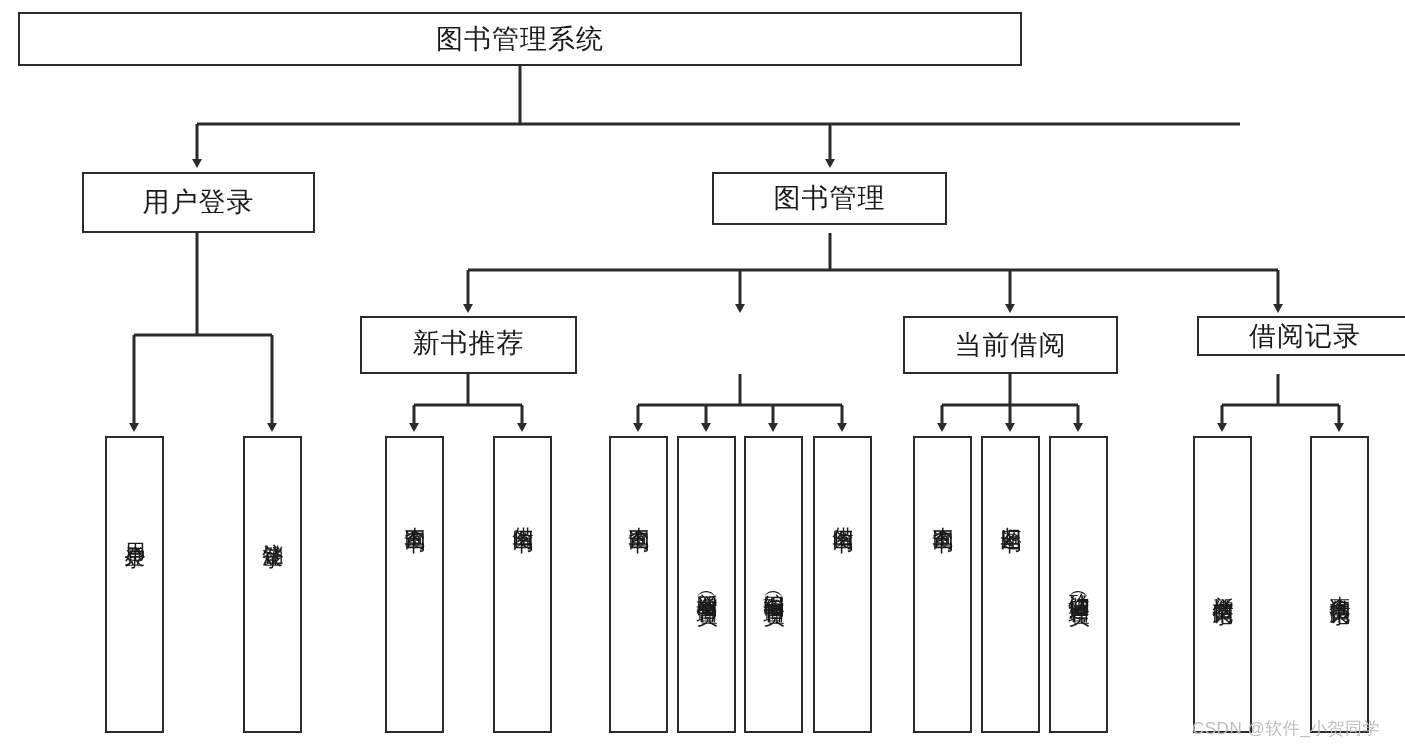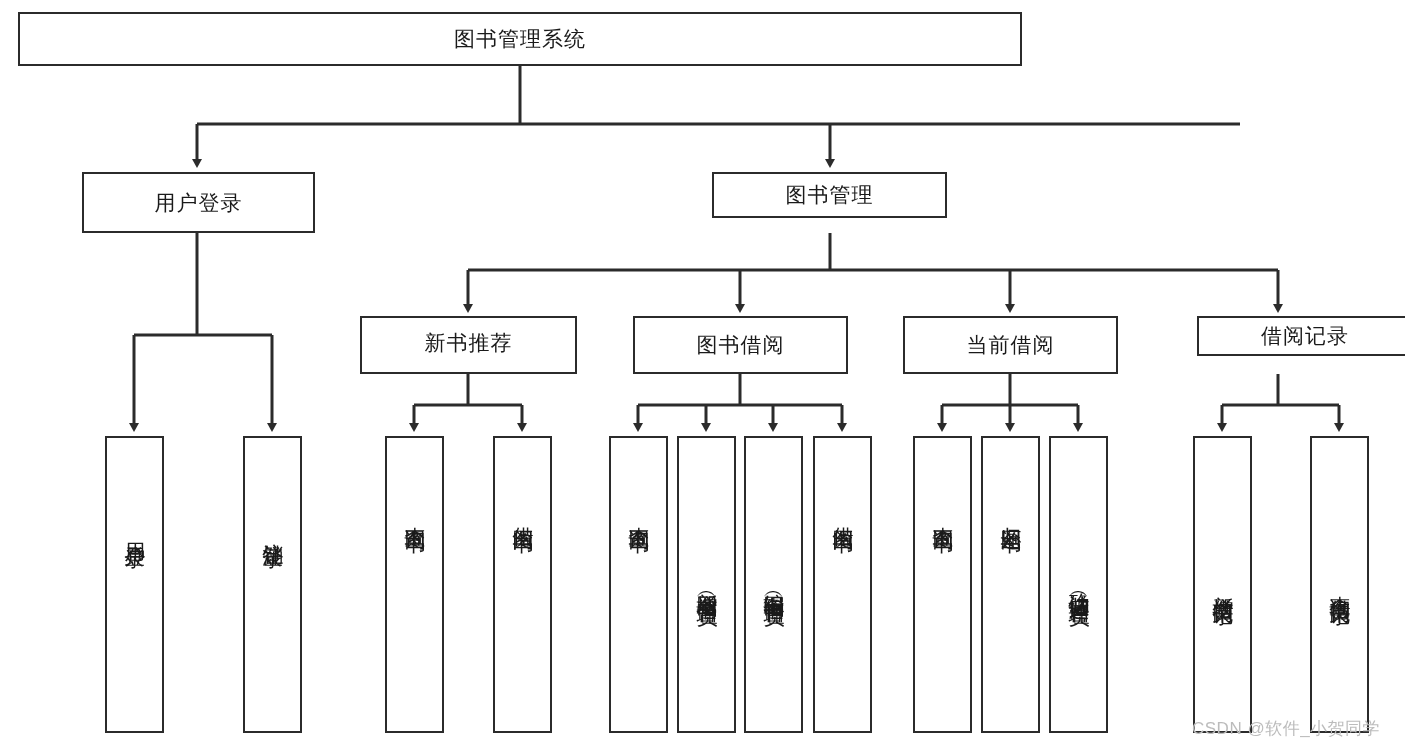--- a/index.html
+++ b/index.html
@@ -28,21 +28,21 @@
     position: absolute;
     box-sizing: border-box;
     border: 2px solid #2b2b2b;
     background: #ffffff;
     display: flex;
     align-items: center;
     justify-content: center;
     color: #1a1a1a;
   }
   .node.horiz {
-    font-size: 21px;
+    font-size: 27px;
     letter-spacing: 1px;
     line-height: 1.2;
   }
   .node.vert {
     writing-mode: vertical-rl;
     text-orientation: upright;
     font-size: 21px;
     line-height: 1.38;
     letter-spacing: 2px;
     align-items: center;
@@ -121,29 +121,26 @@
     </g>
   </svg>
 
   <div class="node horiz" style="left:18px; top:12px; width:1004px; height:54px;">
     <span>图书管理系统</span>
   </div>
 
   <div class="node horiz" style="left:82px; top:172px; width:233px; height:61px;">
     <span>用户登录</span>
   </div>
-  <div class="node horiz" style="left:712px; top:172px; width:235px; height:46px;">
+  <div class="node horiz" style="left:712px; top:172px; width:235px; height:53px;">
     <span>图书管理</span>
   </div>
 
   <div class="node horiz" style="left:360px; top:316px; width:217px; height:58px;font-family:Liberation Mono, monospace;">
     <span>新书推荐</span>
-  </div>
-  <div class="node horiz" style="left:633px; top:316px; width:215px; height:58px;">
-    <span>图书借阅</span>
   </div>
   <div class="node horiz" style="left:903px; top:316px; width:215px; height:58px;text-align:center;">
     <span>当前借阅</span>
   </div>
   <div class="node horiz" style="left:1171px; top:316px; width:216px; height:40px;margin-left:26px;">
     <span>借阅记录</span>
   </div>
 
   <div class="node vert" style="left:105px; top:436px; width:59px; height:297px; padding-top:88px;">
     <span class="txt">用户登录</span>

